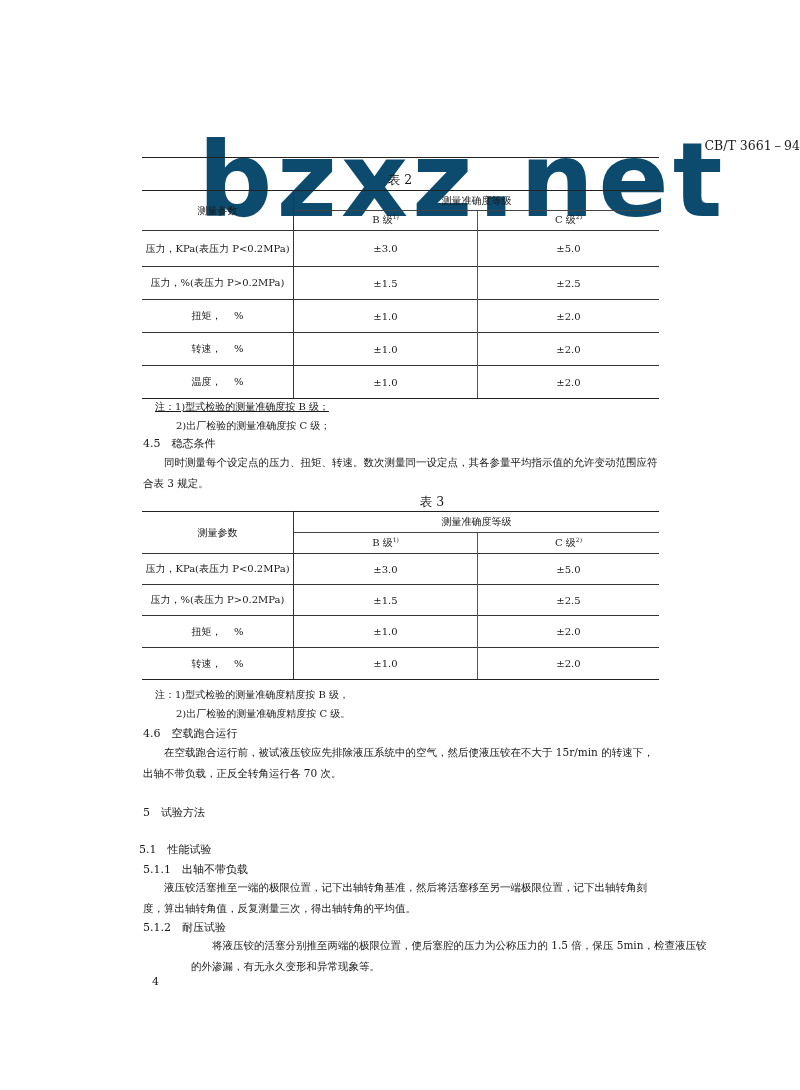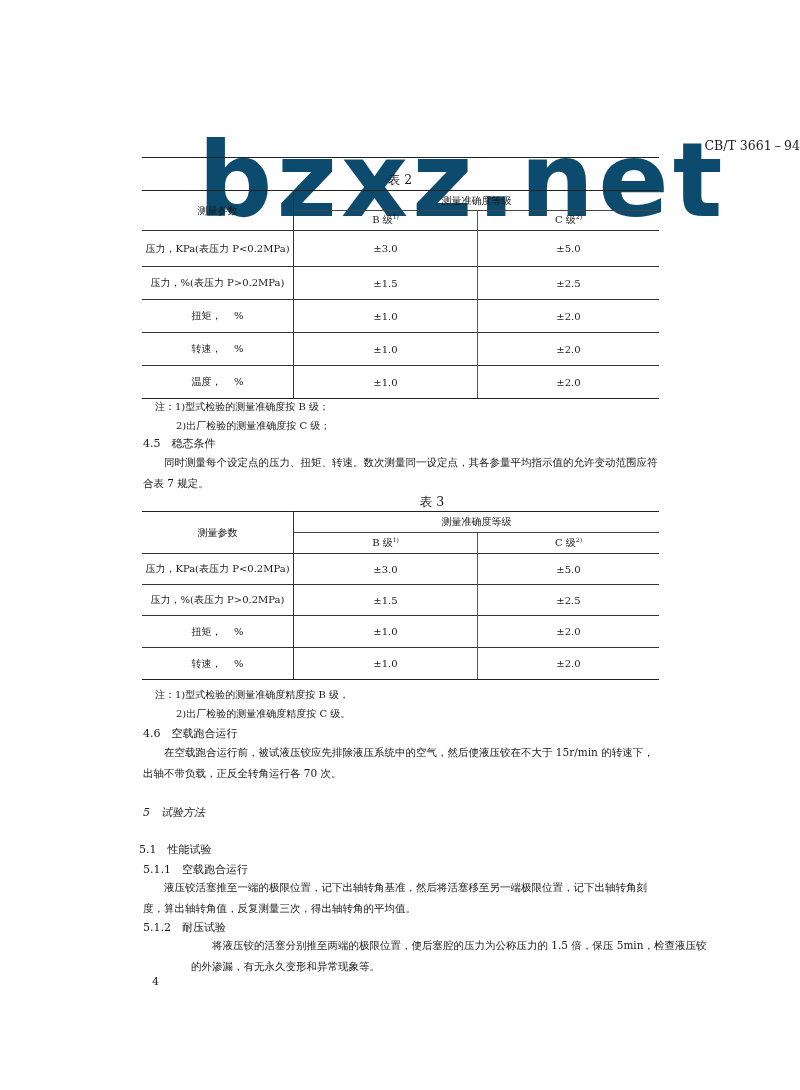--- a/index.html
+++ b/index.html
@@ -67,25 +67,25 @@
       <td>±2.0</td>
     </tr>
     <tr class="row last" style="height:33px;">
       <td class="param-col" style="white-space:pre;">温度，    %</td>
       <td class="b-col">±1.0</td>
       <td>±2.0</td>
     </tr>
   </tbody>
     </table>
 
-  <div class="note" style="left:155px; top:400px;">注：1)型式检验的测量准确度按 B 级；</div>
+  <div class="note" style="left:155px; top:400px;text-decoration:underline;">注：1)型式检验的测量准确度按 B 级；</div>
   <div class="note" style="left:176px; top:419px;">2)出厂检验的测量准确度按 C 级；</div>
 
   <div class="heading" style="left:143px; top:436px;">4.5　稳态条件</div>
-  <div class="para" style="top:452px;">同时测量每个设定点的压力、扭矩、转速。数次测量同一设定点，其各参量平均指示值的允许变动范围应符合表 7 规定。</div>
+  <div class="para" style="top:452px;">同时测量每个设定点的压力、扭矩、转速。数次测量同一设定点，其各参量平均指示值的允许变动范围应符合表 3 规定。</div>
 
   <div class="tbl-title" style="top:494px;margin-left:32px;">表 3</div>
   <table class="spec" style="top:511px;">
     <tbody>
         <tr class="hdr-top">
       <th class="param-col" rowspan="2" style="height:40px;">测量参数</th>
       <th colspan="2" class="grade-head" style="height:20px;">测量准确度等级</th>
     </tr>
     <tr>
       <th class="b-col" style="height:20px;"><span>B 级</span><sup>1)</sup></th>
@@ -113,22 +113,22 @@
     </tr>
   </tbody>
     </table>
 
   <div class="note" style="left:155px; top:688px;text-align:center;">注：1)型式检验的测量准确度精度按 B 级，</div>
   <div class="note" style="left:176px; top:707px;text-align:right;">2)出厂检验的测量准确度精度按 C 级。</div>
 
   <div class="heading" style="left:143px; top:726px;">4.6　空载跑合运行</div>
   <div class="para" style="top:742px;">在空载跑合运行前，被试液压铰应先排除液压系统中的空气，然后使液压铰在不大于 15r/min 的转速下，出轴不带负载，正反全转角运行各 70 次。</div>
 
-  <div class="heading" style="left:143px; top:805px;font-style:italic;">5　试验方法</div>
+  <div class="heading" style="left:143px; top:805px;">5　试验方法</div>
   <div class="heading" style="left:139px; top:842px;text-align:center;">5.1　性能试验</div>
-  <div class="heading" style="left:143px; top:862px;">5.1.1　空载跑合运行</div>
+  <div class="heading" style="left:143px; top:862px;">5.1.1　出轴不带负载</div>
   <div class="para" style="top:877px;">液压铰活塞推至一端的极限位置，记下出轴转角基准，然后将活塞移至另一端极限位置，记下出轴转角刻度，算出轴转角值，反复测量三次，得出轴转角的平均值。</div>
 
   <div class="heading" style="left:143px; top:920px;">5.1.2　耐压试验</div>
   <div class="para" style="top:935px;margin-left:48px;">将液压铰的活塞分别推至两端的极限位置，使后塞腔的压力为公称压力的 1.5 倍，保压 5min，检查液压铰的外渗漏，有无永久变形和异常现象等。</div>
 
   <div class="pageno">4</div>
 </div>
 
 </body></html>

